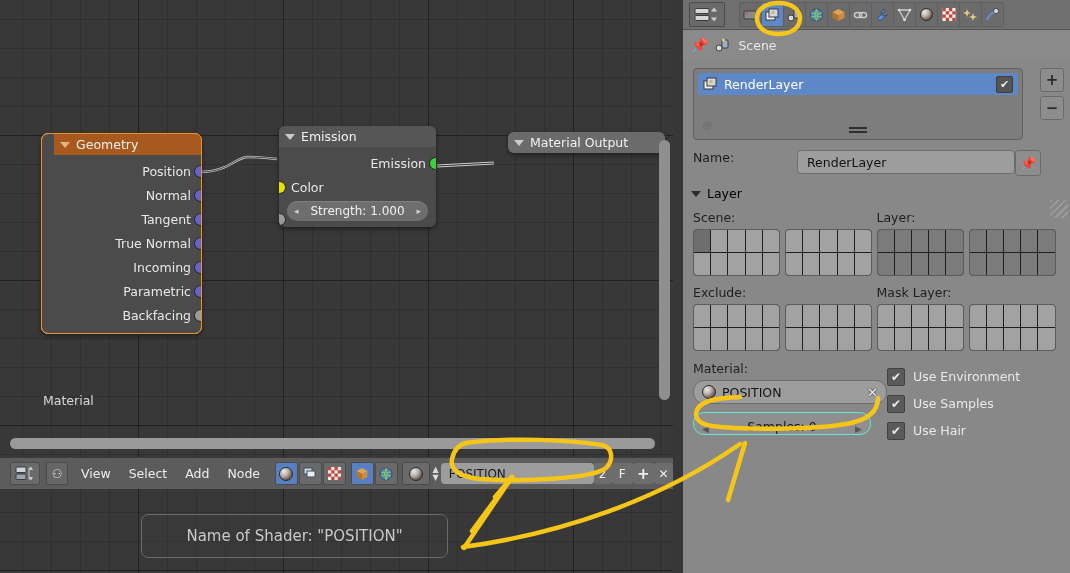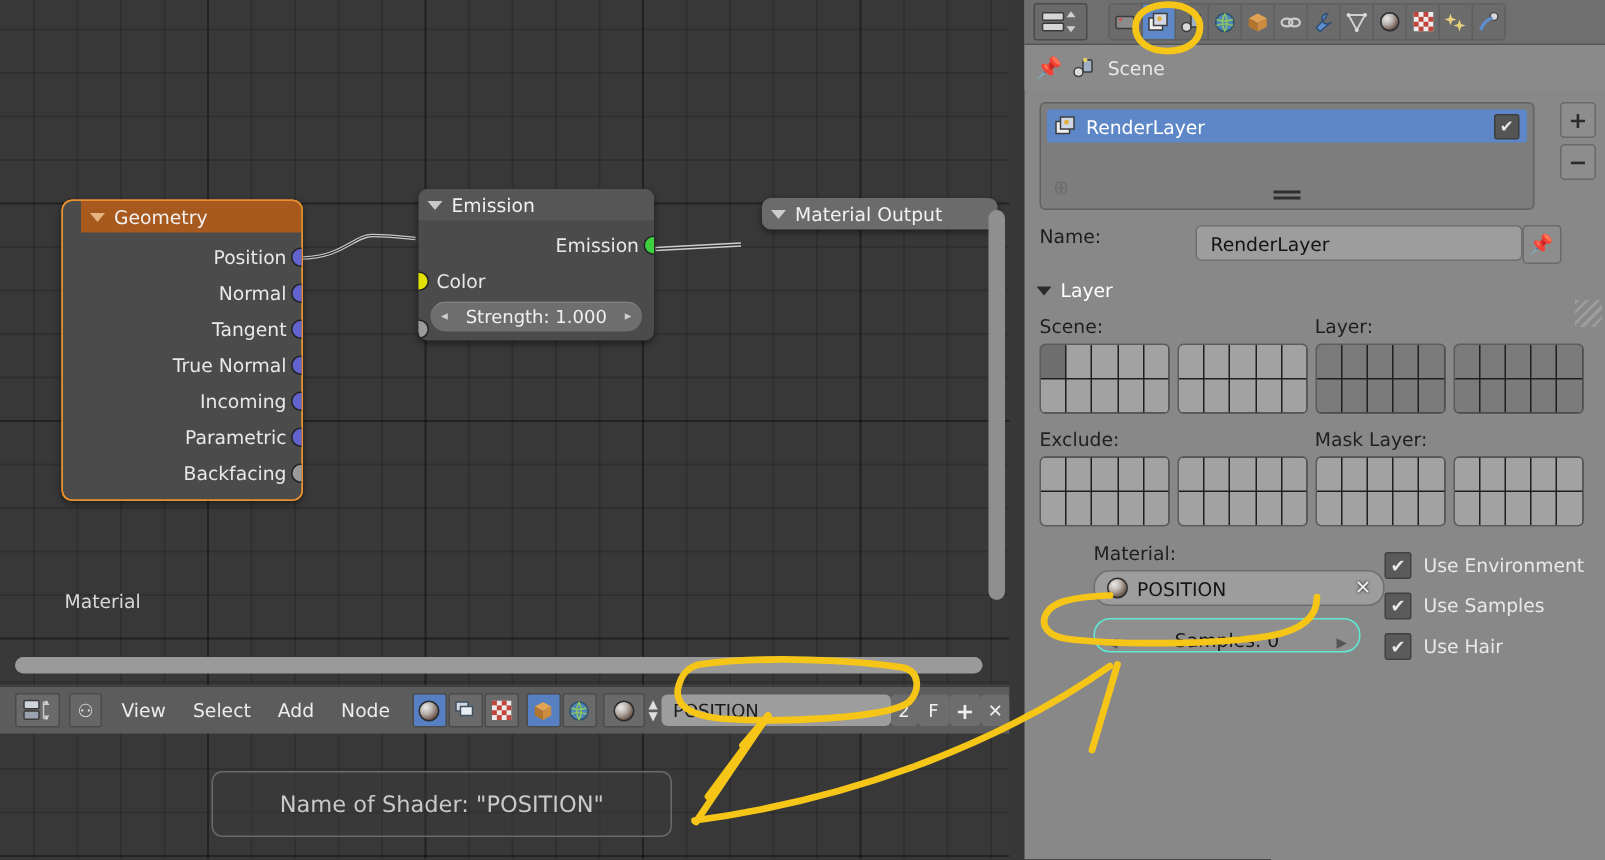--- a/index.html
+++ b/index.html
@@ -140,21 +140,21 @@
     display:flex;align-items:center;justify-content:center;color:#2b2b2b;font-size:15px;font-weight:bold;
   }
   .name-row{display:flex;align-items:flex-start;margin:10px 10px 0 10px;}
   .name-lbl{font-size:12.5px;color:#1d1d1d;width:104px;}
   .text-input{
     height:22px;background:#9d9d9d;border:1px solid #6e6e6e;border-radius:4px;
     display:flex;align-items:center;padding:0 9px;color:#141414;font-size:12.5px;
   }
   .sect-title{
     display:flex;align-items:center;gap:6px;margin:10px 4px 0 8px;
-    font-size:12.5px;color:#ffffff;
+    font-size:12.5px;color:#000000;
   }
   .tri2{width:0;height:0;border-left:5px solid transparent;border-right:5px solid transparent;border-top:6px solid #2b2b2b;}
   .col-lbl{font-size:12.5px;color:#1f1f1f;margin-bottom:4px;}
   .layergrid{display:flex;gap:5px;}
   .lgblock{
     display:grid;grid-template-columns:repeat(5,1fr);grid-template-rows:repeat(2,1fr);
     width:85px;height:45px;border-radius:4px;overflow:hidden;
     border:1px solid #5c5c5c;background:#1f1f1f;gap:1px;
   }
   .lgcell{background:#a2a2a2;}
@@ -627,21 +627,21 @@
             <div class="lgcell"></div>
           <div class="lgcell"></div>
             <div class="lgcell"></div>
           <div class="lgcell"></div>
             <div class="lgcell"></div>
         </div>
       </div>
     </div>
   </div>
 
-  <div class="panel-pad" style="margin-top:10px;display:flex;margin-left:36px;">
+  <div class="panel-pad" style="margin-top:10px;display:flex;">
     <div style="width:196px;">
       <div class="col-lbl">Material:</div>
       <div class="matfield">
         <span class="sphere"></span>
         <span>POSITION</span>
         <span style="margin-left:auto;color:#f0f0f0;font-size:13px;text-shadow:0 0 2px #000;">✕</span>
       </div>
       <div class="pillfield" style="margin-top:8px;">
         <span class="ar l">◀</span>
         <span>Samples: 0</span>

